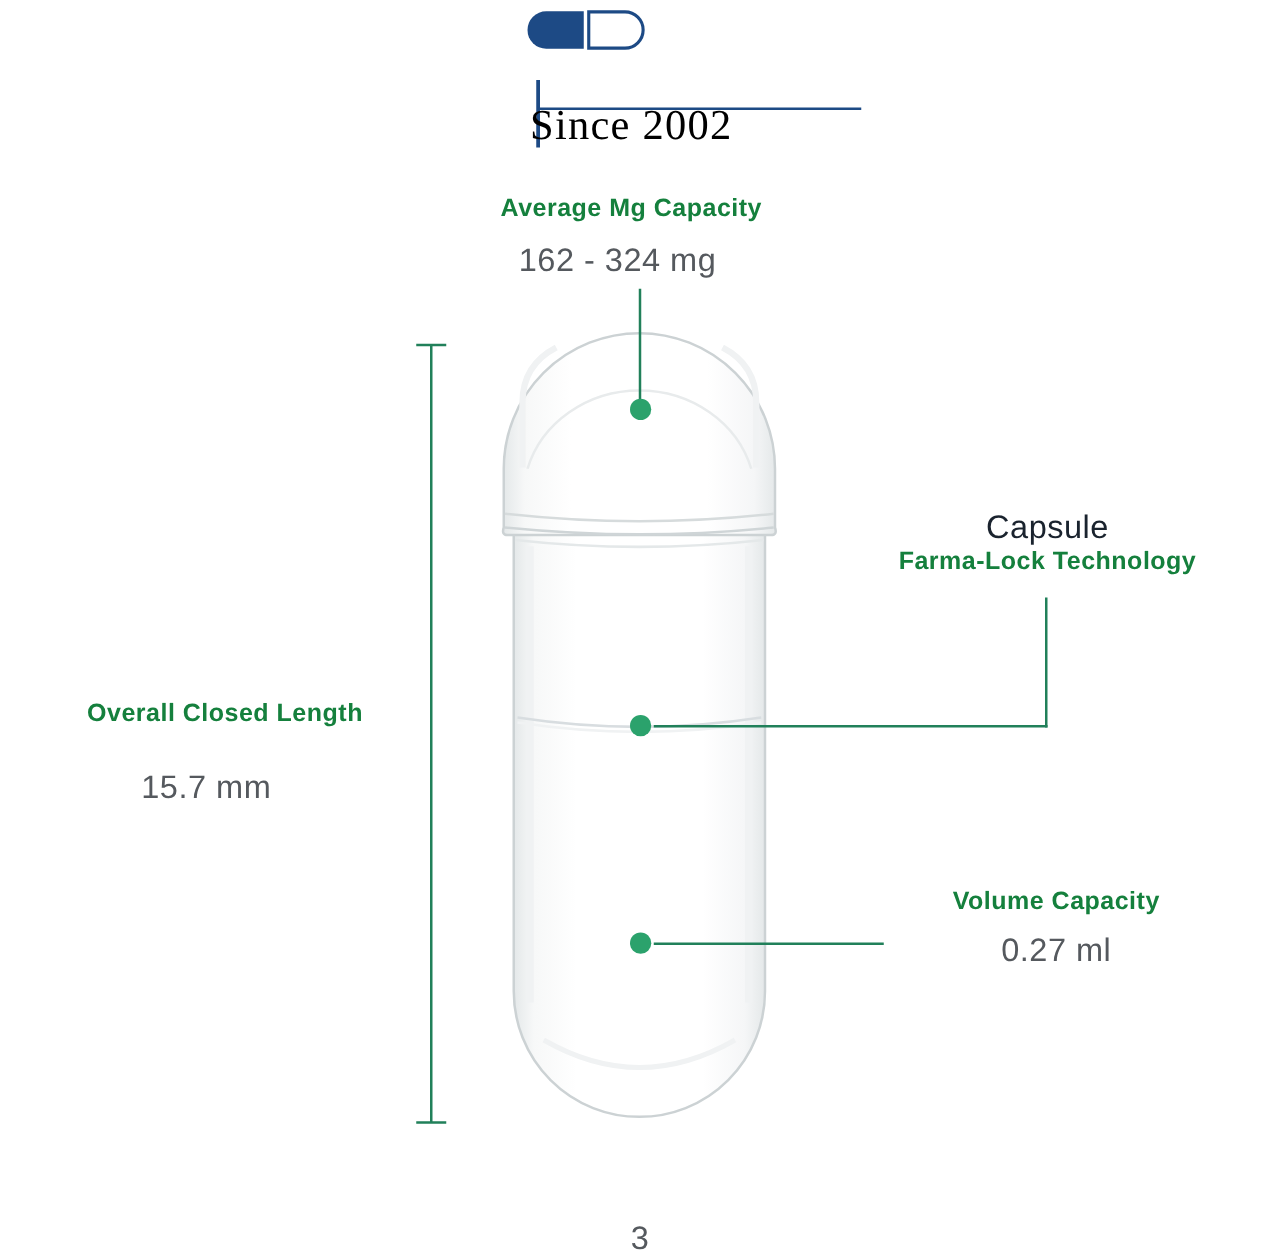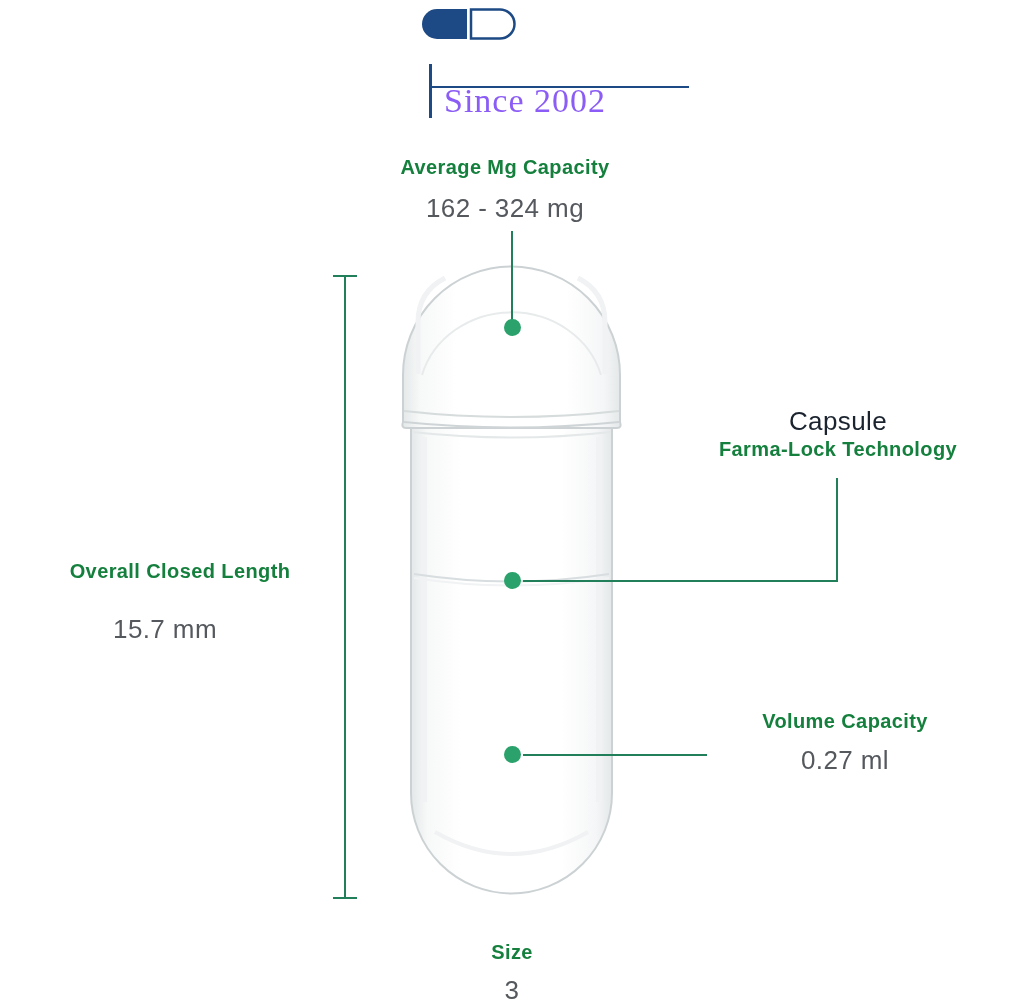--- a/index.html
+++ b/index.html
@@ -28,23 +28,23 @@
   }
   .wordmark {
     position:absolute; left:7px; top:24px; width:1010px; text-align:center;
     font-family:"Liberation Serif", serif; font-weight:700; font-size:68px;
     letter-spacing:8px; line-height:1; white-space:nowrap;
   }
   .brand-gray { color:#8e9295; }
   .brand-blue { color:#1d4a85; }
   .reg { font-size:22px; vertical-align:36px; letter-spacing:0; }
   .tagline {
-    position:absolute; left:444px; top:84px; line-height:34px;
+    position:absolute; left:424px; top:84px; line-height:34px;
     font-family:"Liberation Serif", serif; font-size:34px; letter-spacing:1px;
-    color:#8b5cf6; white-space:nowrap;
+    color:#000000; white-space:nowrap;
   }
   .navybar { position:absolute; background:#1d4a85; }
 </style>
 </head>
 <body>
 
 <div class="stage">
 
   <svg class="abs" style="left:419px; top:7px;" width="98" height="34" viewBox="0 0 98 34">
     <path d="M48,2 L18,2 A15,15 0 0 0 18,32 L48,32 Z" fill="#1d4a85"></path>
@@ -79,37 +79,36 @@
 
     <path d="M13,160 L13,113 A108.5,108.5 0 0 1 230,113 L230,160 Q232,166 227,166 L16,166 Q11,166 13,160 Z" fill="url(#gShell)" stroke="#ccd2d4" stroke-width="2"></path>
     <path d="M14,149 Q121.5,161 229,149" stroke="#d6dbdc" stroke-width="2" fill="none"></path>
     <path d="M14,160 Q121.5,171 229,160" stroke="#cfd5d7" stroke-width="2" fill="none"></path>
     <path d="M28,112 L28,60 Q28,30 55,16" stroke="#f0f2f3" stroke-width="5" fill="none"></path>
     <path d="M215,112 L215,60 Q215,30 188,16" stroke="#f0f2f3" stroke-width="5" fill="none"></path>
     <path d="M32,113 A93,86 0 0 1 211,113" stroke="#e8ebec" stroke-width="2" fill="none"></path>
   </svg>
 
   <div class="heading tc" style="left:155px; top:156px; width:700px;">Average Mg Capacity</div>
-  <div class="value tc" style="left:155px; top:193px; width:700px;">162 - 324 mg</div>
+  <div class="value tc" style="left:144px; top:193px; width:700px;">162 - 324 mg</div>
   <div class="gline" style="left:511px; top:231px; width:2px; height:90px;"></div>
   <div class="gdot" style="left:504px; top:319px;"></div>
 
   <div class="gline" style="left:333px; top:275px; width:24px; height:2px;"></div>
   <div class="gline" style="left:344px; top:276px; width:2px; height:622px;"></div>
   <div class="gline" style="left:333px; top:897px; width:24px; height:2px;"></div>
   <div class="heading tc" style="left:0px; top:560px; width:336px;margin-left:12px;">Overall Closed Length</div>
   <div class="value tc" style="left:0px; top:598px; width:330px;margin-top:16px;">15.7 mm</div>
 
   <div class="subhead tc" style="left:638px; top:406px; width:400px;">Capsule</div>
   <div class="heading tc" style="left:638px; top:438px; width:400px;">Farma-Lock Technology</div>
   <div class="gline" style="left:836px; top:478px; width:2px; height:104px;"></div>
   <div class="gline" style="left:523px; top:580px; width:315px; height:2px;"></div>
   <div class="gdot" style="left:504px; top:572px;"></div>
 
   <div class="heading tc" style="left:645px; top:710px; width:400px;">Volume Capacity</div>
   <div class="value tc" style="left:645px; top:745px; width:400px;">0.27 ml</div>
   <div class="gline" style="left:523px; top:754px; width:184px; height:2px;"></div>
   <div class="gdot" style="left:504px; top:746px;"></div>
 
-  <div class="heading tc" style="left:0px; top:941px; width:1024px;">Size</div>
   <div class="value tc" style="left:0px; top:975px; width:1024px;">3</div>
 
 </div>
 
 </body></html>

